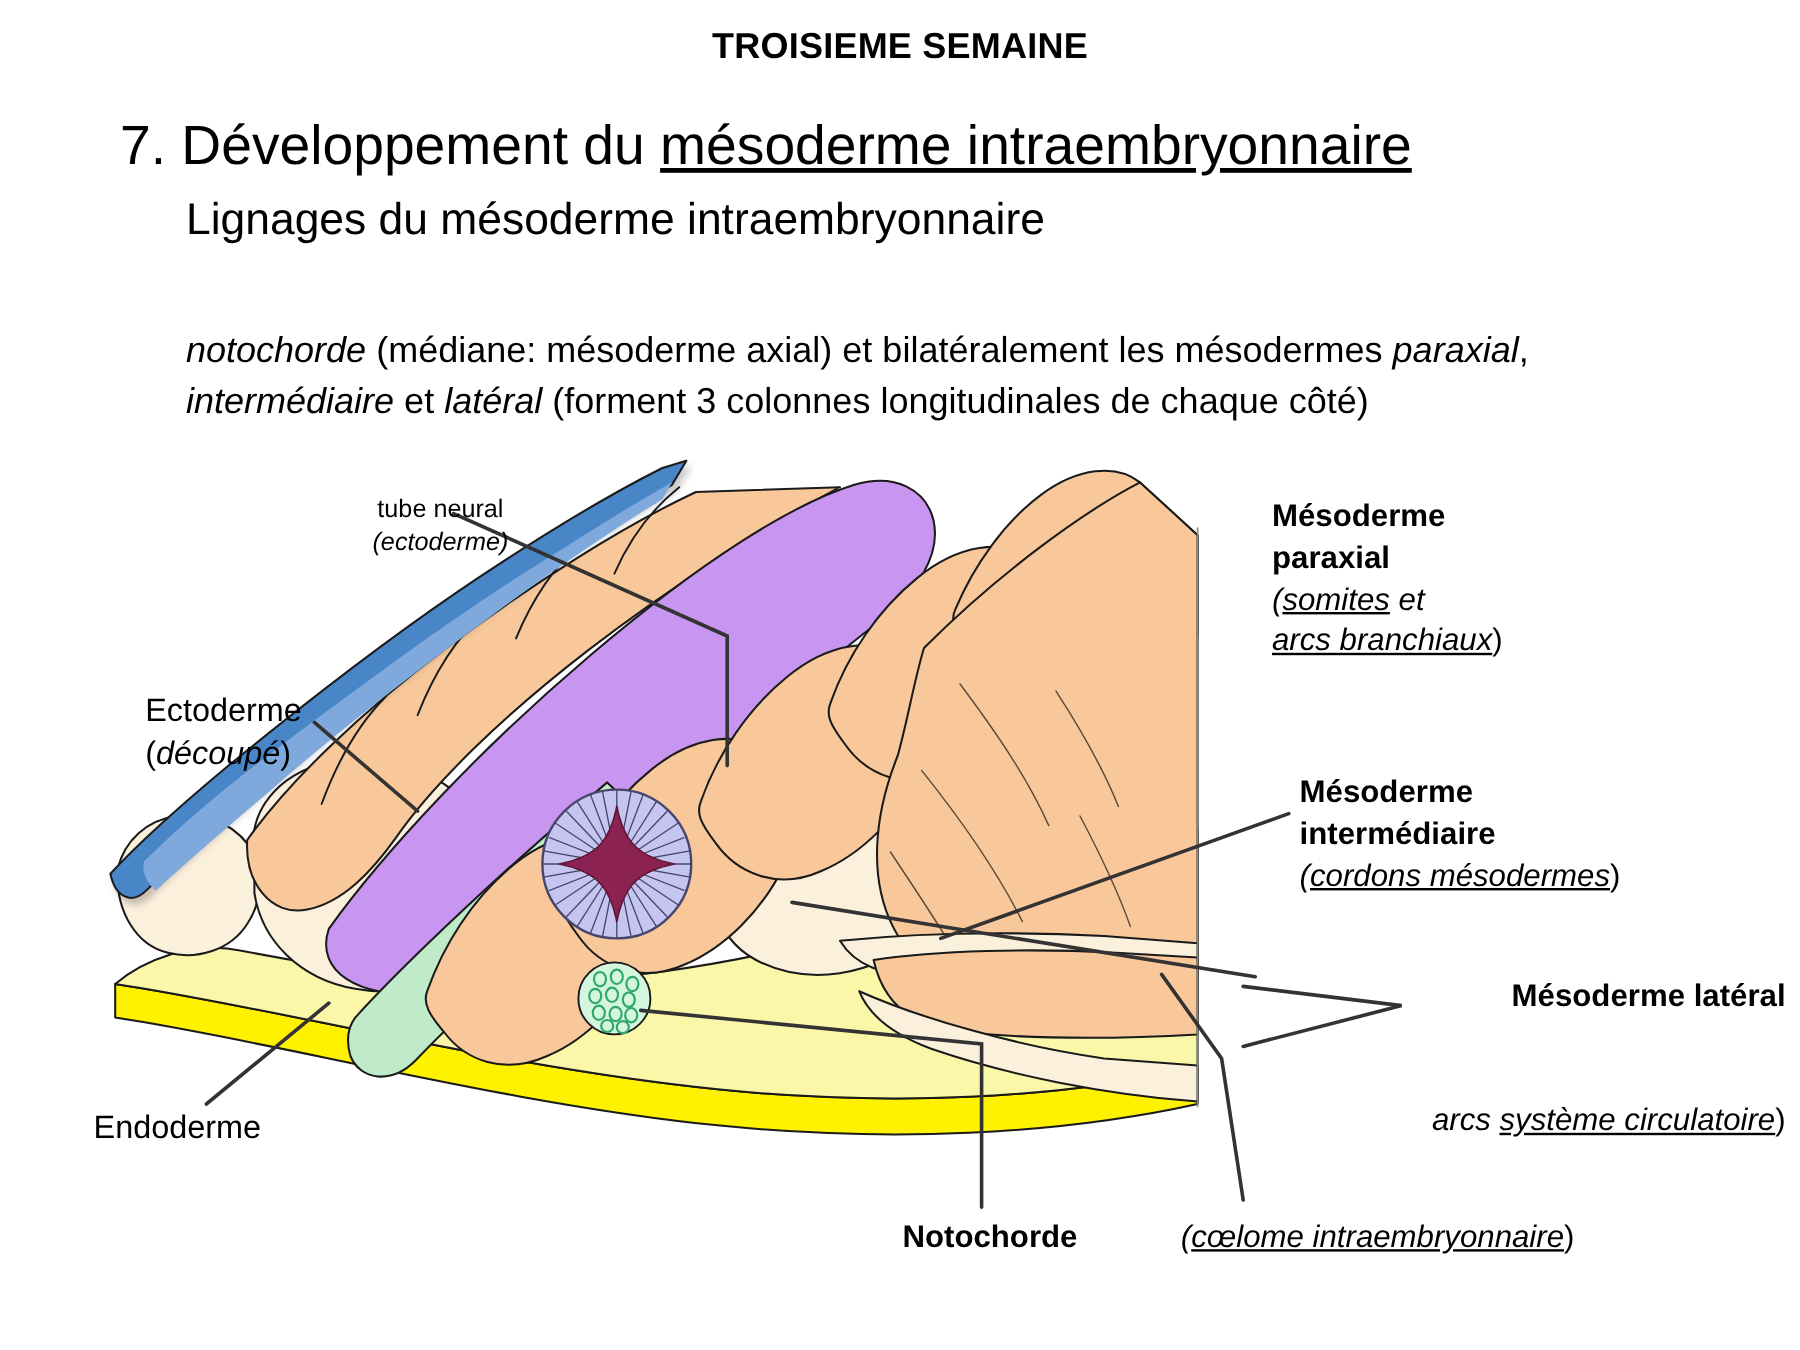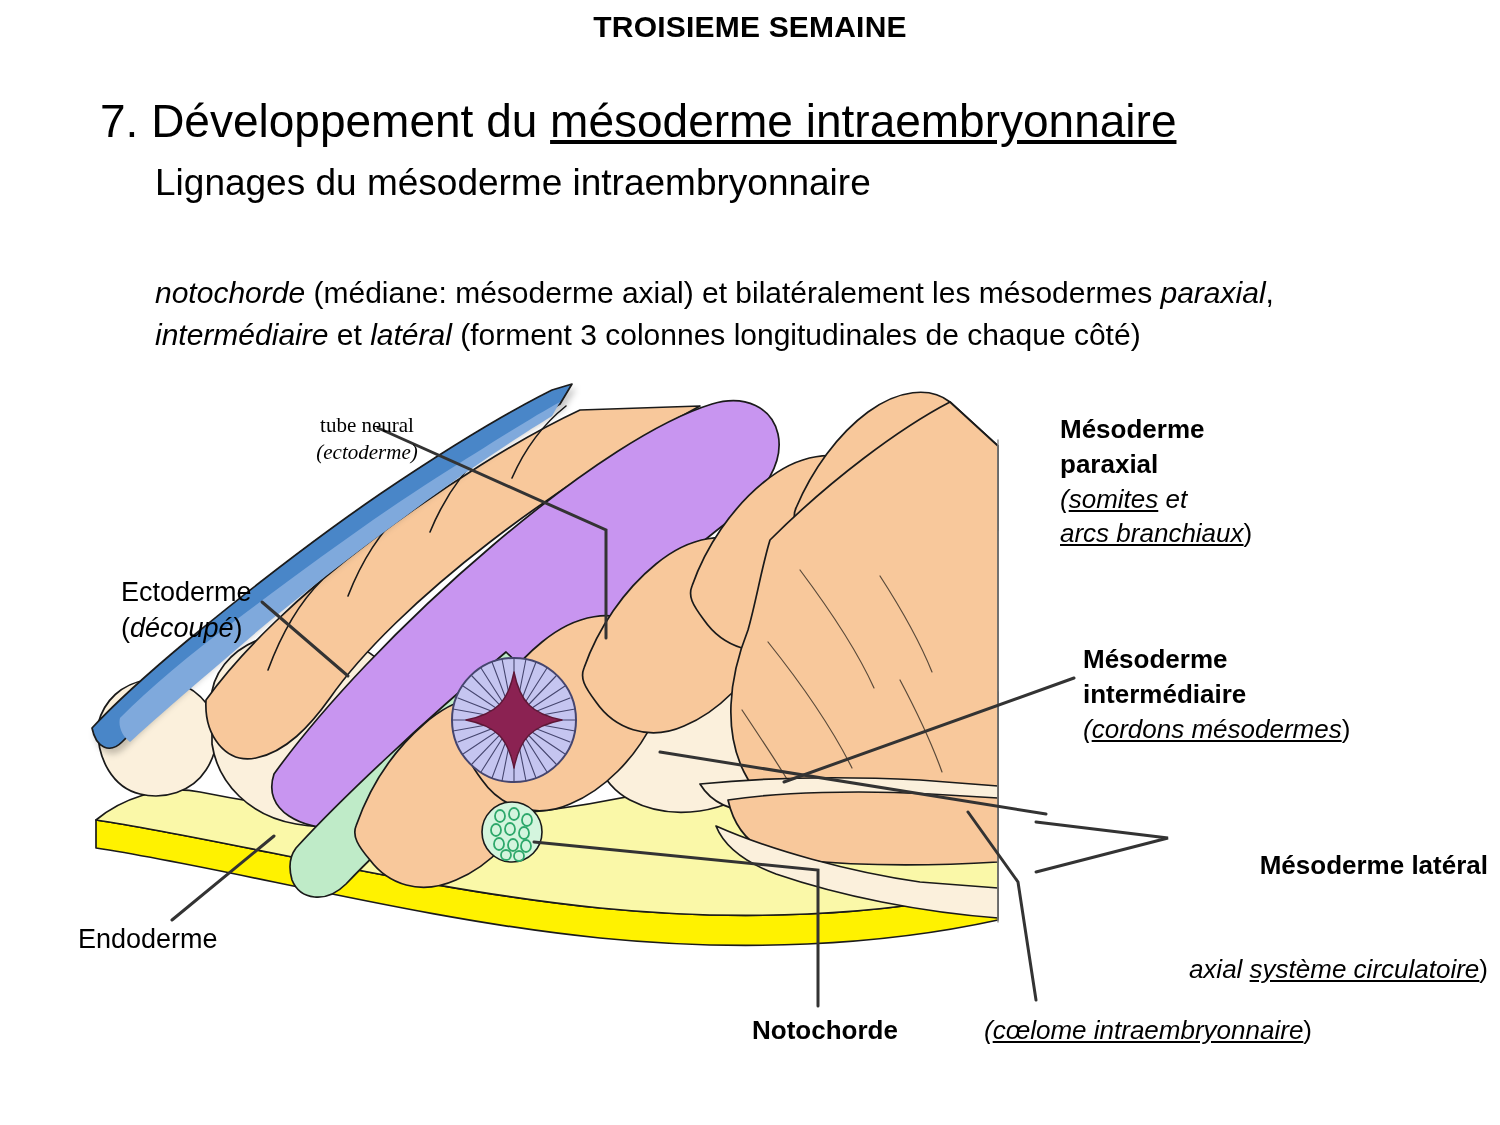--- a/index.html
+++ b/index.html
@@ -8,21 +8,21 @@
     width:1500px; height:1125px;
     background:#ffffff;
     font-family:"Liberation Sans", sans-serif;
     color:#000000;
     position:relative;
     overflow:hidden;
   }
 
   
   .slide-title {
-    position:absolute; left:0; top:10px; width:1500px;
+    position:absolute; left:0; top:22px; width:1500px;
     text-align:center;
     font-size:30px; font-weight:bold; letter-spacing:0.2px;
   }
   .heading-1 {
     position:absolute; left:100px; top:95px; width:1300px;
     font-size:46px; font-weight:400; line-height:1.15;
   }
   .heading-1 u { text-decoration:underline; text-underline-offset:3px; }
 
   .heading-2 {
@@ -36,21 +36,21 @@
   }
   .body-text i { font-style:italic; }
 
   
   .lbl { position:absolute; white-space:pre-line; }
   .lbl i  { font-style:italic; }
   .lbl u  { text-decoration:underline; text-underline-offset:2px; }
 
   #label-tube-neural {
     left:247px; top:412px; width:240px;
-    font-size:21px; line-height:1.28; text-align:center;font-family:Liberation Serif, serif;
+    font-size:21px; line-height:1.28; text-align:center;
   }
   #label-ectoderme {
     left:103px; top:575px; width:230px;
     font-size:27px; line-height:1.32; text-align:left;margin-left:18px;
   }
   #label-endoderme {
     left:78px; top:922px; width:260px;
     font-size:27px; line-height:1.3; text-align:left;
   }
   #label-notochorde {
@@ -62,21 +62,21 @@
     font-size:26px; line-height:1.34; text-align:left;
   }
   #label-paraxial .b { font-weight:bold; }
   #label-intermediaire {
     left:1083px; top:642px; width:340px;
     font-size:26px; line-height:1.34; text-align:left;
   }
   #label-intermediaire .b { font-weight:bold; }
   #label-lateral {
     left:1040px; top:812px; width:448px;
-    font-size:26px; line-height:1.33; text-align:right;margin-top:36px;
+    font-size:26px; line-height:1.33; text-align:right;
   }
   #label-lateral .b { font-weight:bold; }
   #label-coelome {
     left:972px; top:1014px; width:420px;
     font-size:26px; line-height:1.3; text-align:left;margin-left:12px;
   }
 
   #figure-svg { position:absolute; left:0; top:380px; }
 </style>
 </head>
@@ -286,15 +286,15 @@
 <div class="lbl" id="label-ectoderme"><span>Ectoderme</span><br><span>(</span><i>découpé</i><span>)</span></div>
 
 <div class="lbl" id="label-endoderme"><span>Endoderme</span></div>
 
 <div class="lbl" id="label-notochorde"><span>Notochorde</span></div>
 
 <div class="lbl" id="label-paraxial"><span class="b">Mésoderme</span><br><span class="b">paraxial</span><br><i><span>(</span><u>somites</u><span> et</span><br><u>arcs branchiaux</u></i><span>)</span></div>
 
 <div class="lbl" id="label-intermediaire"><span class="b">Mésoderme</span><br><span class="b">intermédiaire</span><br><i><span>(</span><u>cordons mésodermes</u></i><span>)</span></div>
 
-<div class="lbl" id="label-lateral"><span class="b">Mésoderme latéral</span><br><br><br><i><span>axial </span><u>système circulatoire</u></i><span>)</span></div>
+<div class="lbl" id="label-lateral"><span class="b">Mésoderme latéral</span><br><br><br><i><span>arcs </span><u>système circulatoire</u></i><span>)</span></div>
 
 <div class="lbl" id="label-coelome"><i><span>(</span><u>cœlome intraembryonnaire</u></i><span>)</span></div>
 
 </body></html>

